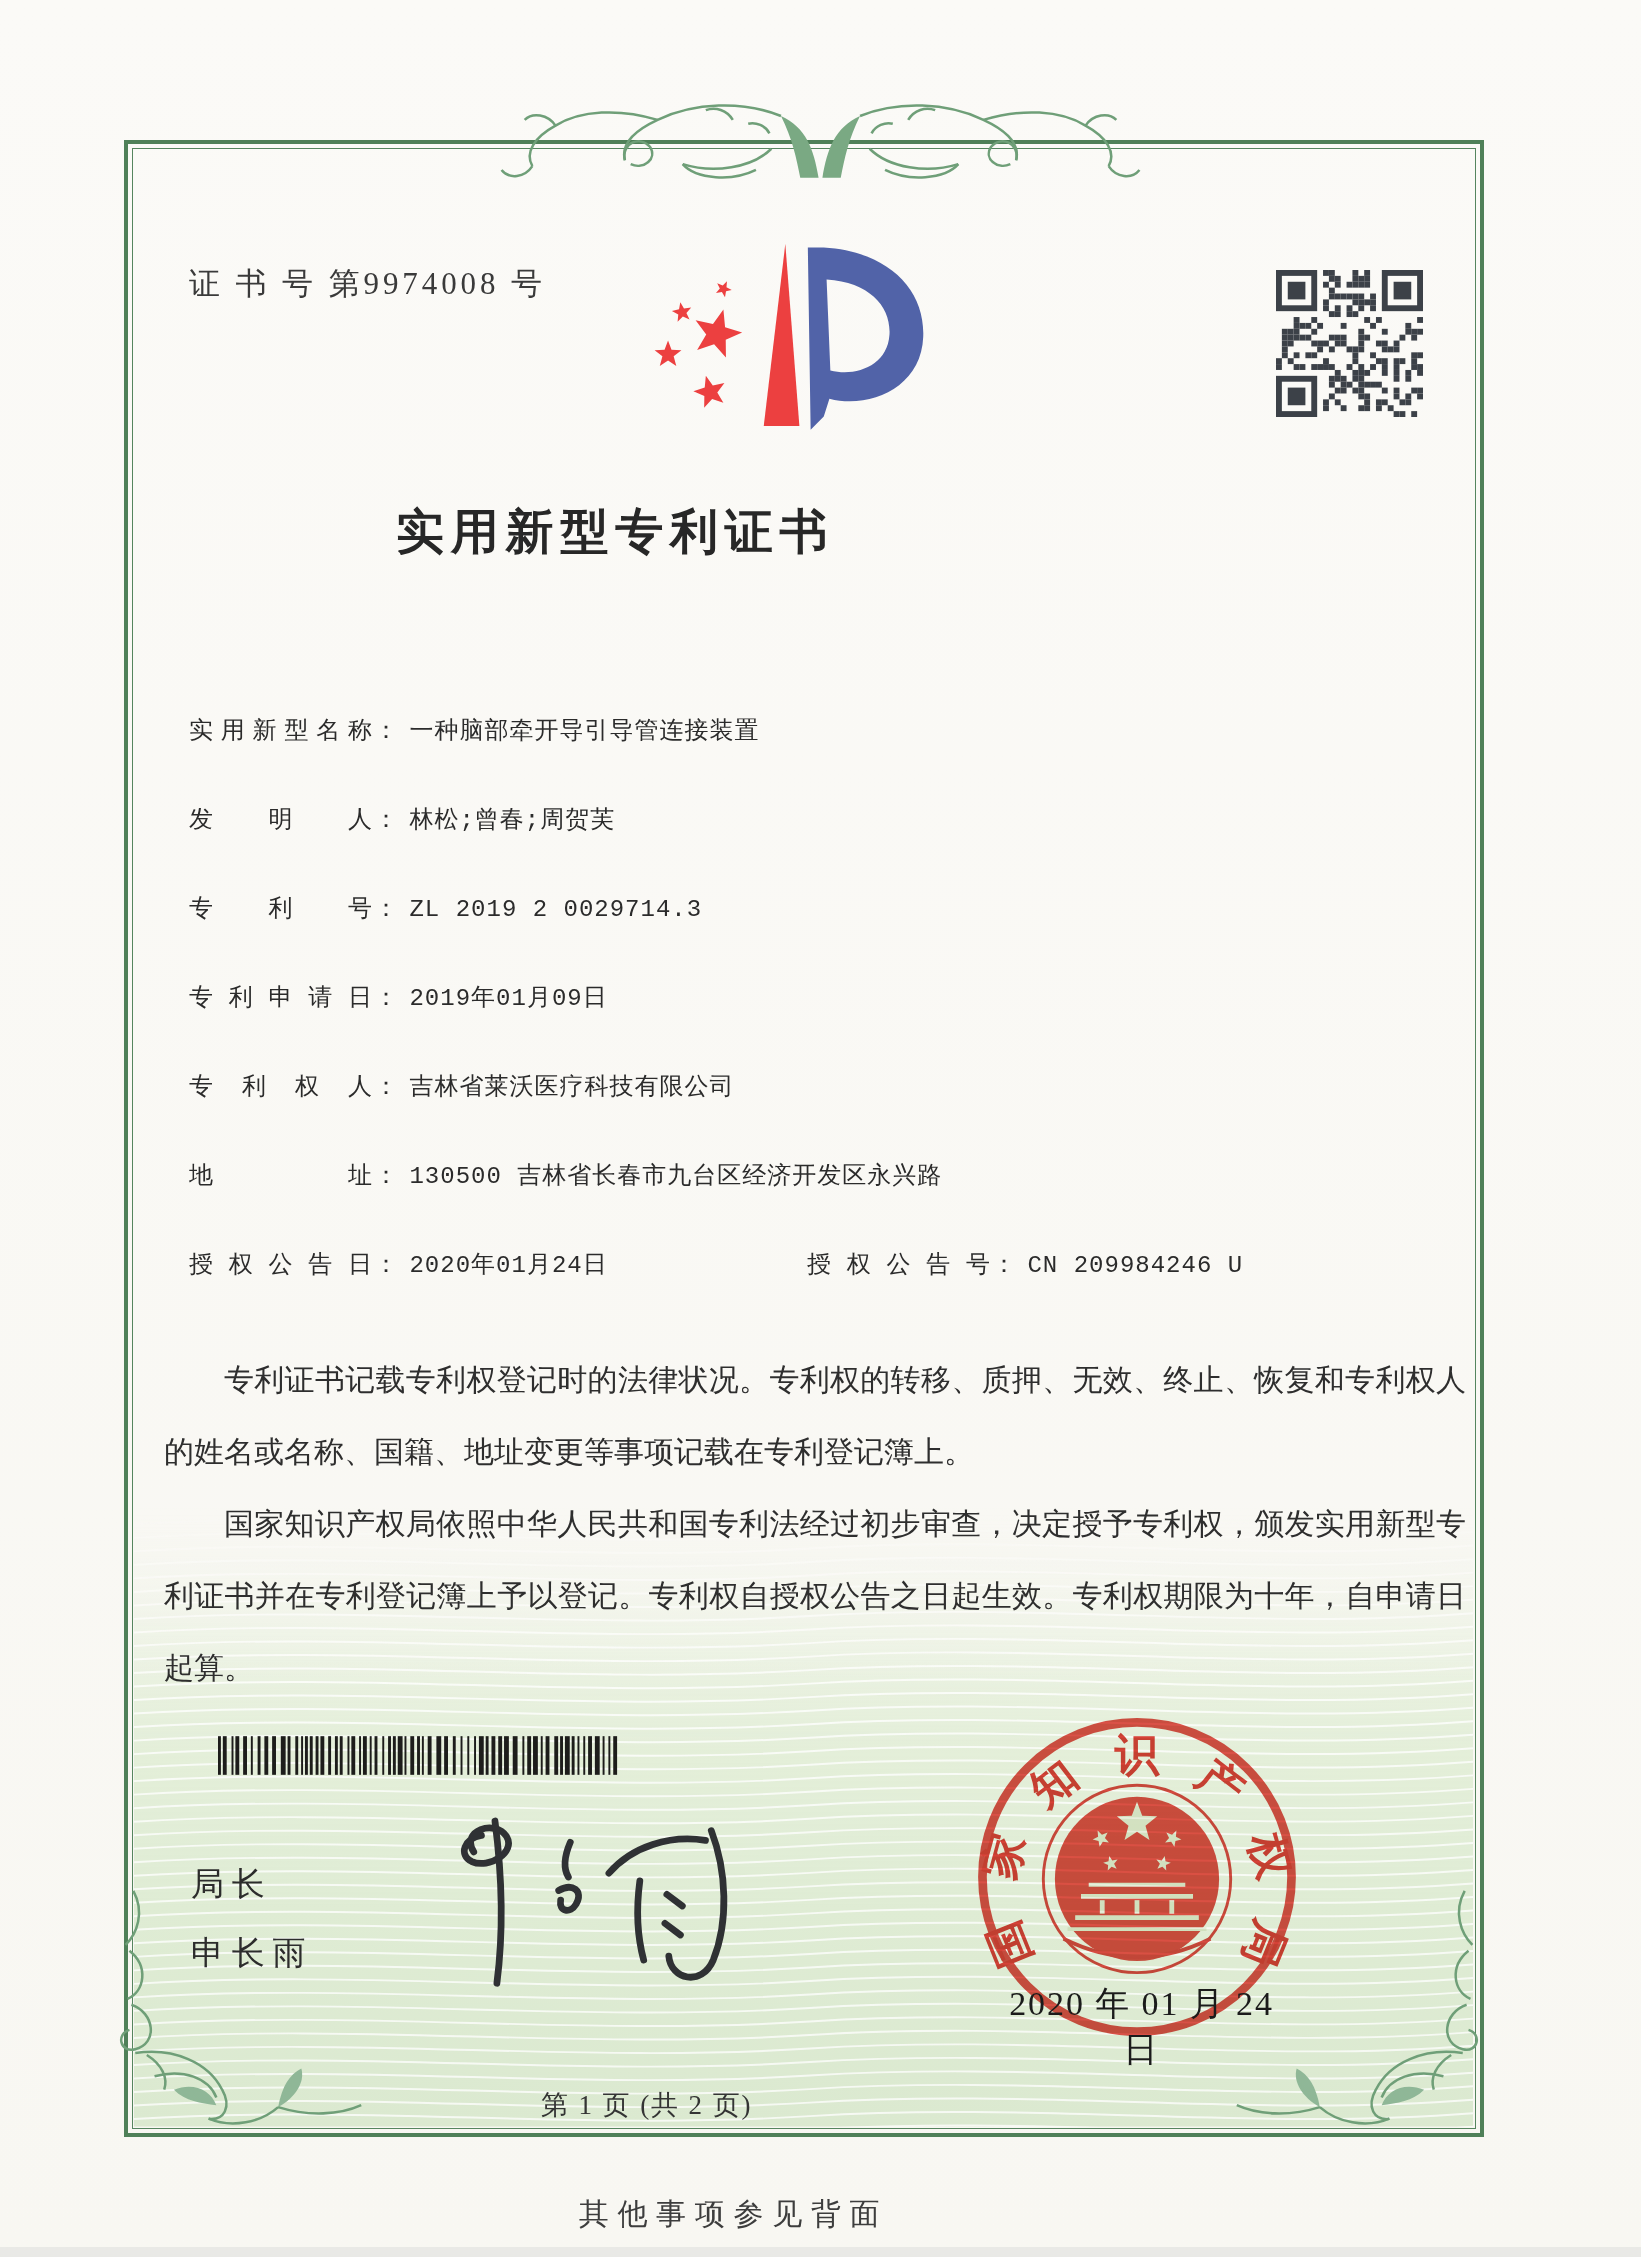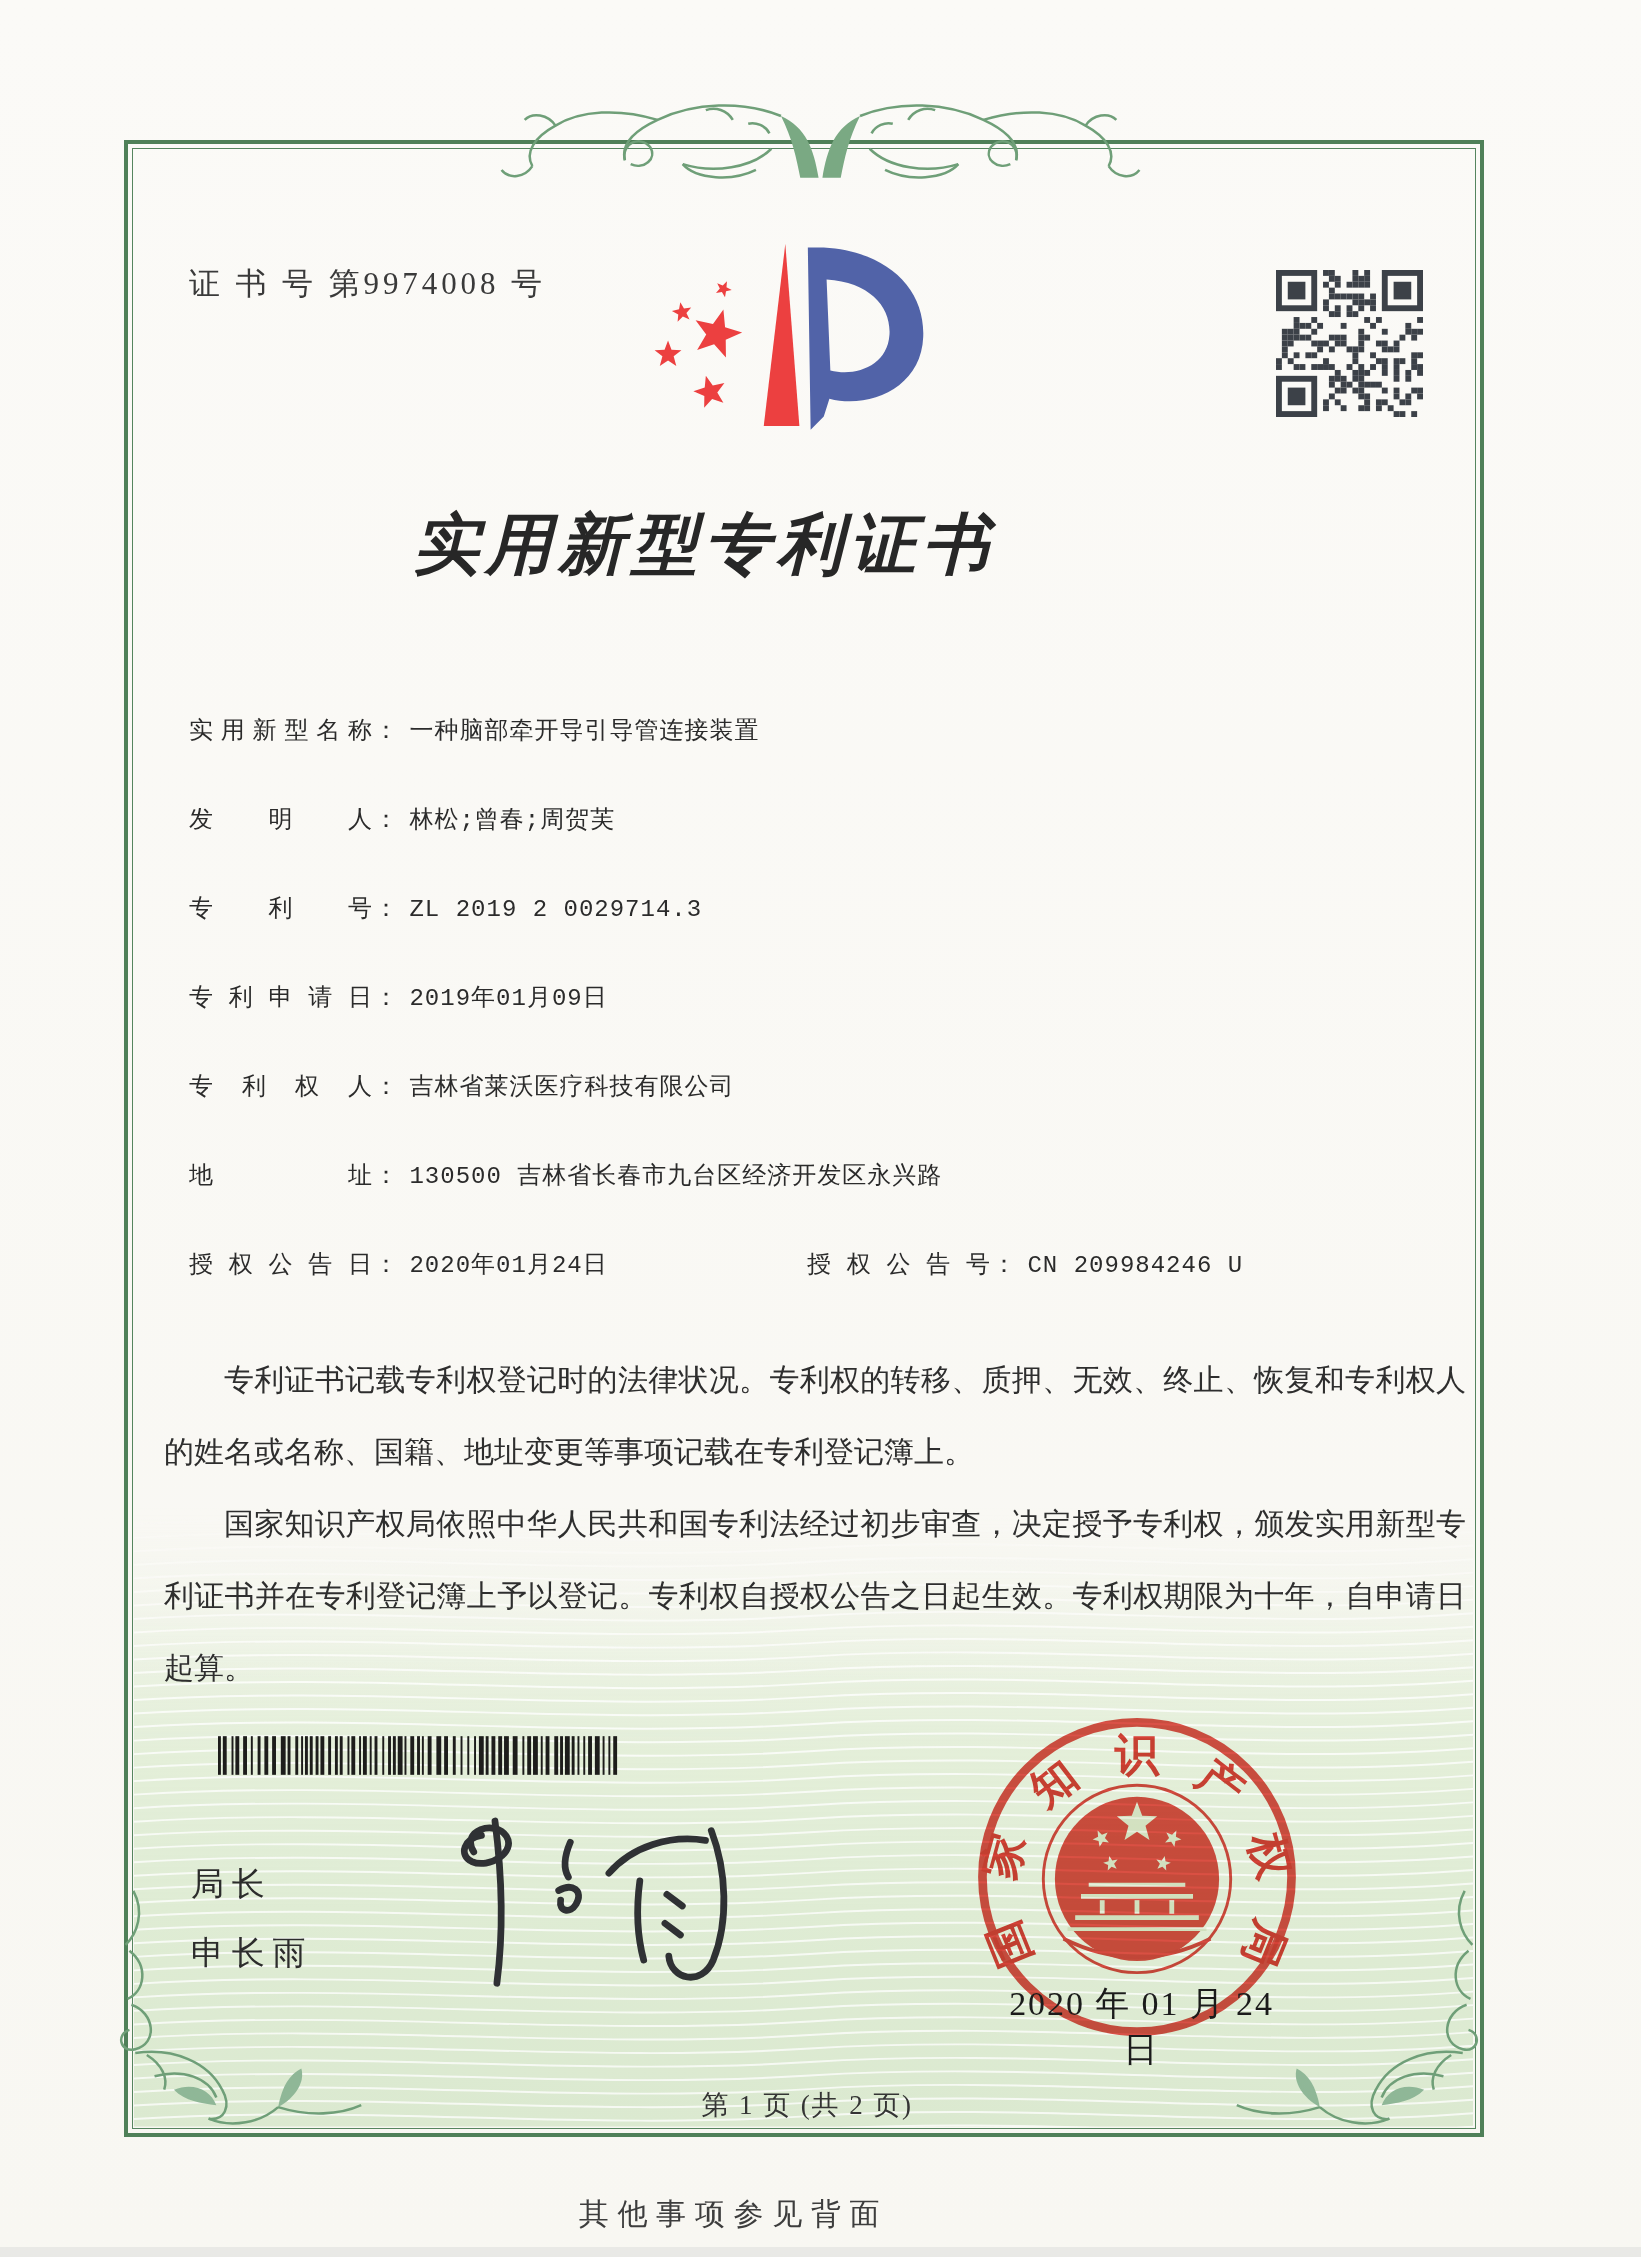--- a/index.html
+++ b/index.html
@@ -10,42 +10,42 @@
   
   .border-outer{position:absolute;left:124px;top:140px;width:1360px;height:1997px;
                 border:4.8px solid #4f8058;box-sizing:border-box;}
   .border-inner{position:absolute;inset:3.9px;border:1.9px solid #55855e;}
   
   .waves{left:134px;top:1499px;width:1339px;height:628px;pointer-events:none;}
   
   .certno{left:189px;top:263px;font-size:31px;letter-spacing:3.9px;color:#3a3a3a;}
   .logo{left:623px;top:222px;width:319px;height:237px;}
   .qr{left:1276px;top:270px;width:147px;height:147px;}
-  .title{left:413px;top:500px;font-size:66px;font-weight:700;letter-spacing:6.8px;color:#272727;white-space:nowrap;font-style:italic;}
+  .title{left:396px;top:500px;font-size:48px;font-weight:700;letter-spacing:6.8px;color:#272727;white-space:nowrap;}
   
   .fields{left:189px;top:710px;width:1284px;font-size:24px;color:#2b2b2b;font-family:Liberation Mono, monospace;}
   .frow{position:relative;height:44px;line-height:44px;margin-bottom:45px;white-space:nowrap;}
   .flabel{display:inline-block;width:183px;text-align:justify;text-align-last:justify;vertical-align:top;}
   .fcolon{display:inline-block;margin:0 1.9px 0 1.9px;}
   .fval{margin-left:9.7px;letter-spacing:1px;}
   .frow-double{margin-top:5px;}
   .fgroup2{position:absolute;left:618px;top:0;}
   
   .paras{left:164px;top:1344px;width:1302px;font-size:30px;line-height:72px;color:#2e2e2e;text-align:justify;}
   .paras p{margin:0;text-indent:2em;}
   
   .barcode{left:218px;top:1736px;width:402px;height:39px;}
   .sig-label{left:191px;top:1862px;font-size:33px;letter-spacing:7.7px;color:#2c2c2c;}
   .sig-name{left:191px;top:1931px;font-size:33px;letter-spacing:7.7px;color:#2c2c2c;}
   .signature{left:381px;top:1807px;width:367px;height:198px;}
   .seal{left:967px;top:1707px;width:340px;height:340px;}
   .seal svg{mix-blend-mode:multiply;}
   .seal-date{left:987px;top:1981px;width:309px;text-align:center;font-size:34px;color:#1b1b1b;
              letter-spacing:1.9px;z-index:5;}
-  .page-footer{left:527px;top:2087px;width:386px;text-align:right;font-size:27px;letter-spacing:1.9px;color:#343434;}
+  .page-footer{left:541px;top:2087px;width:386px;text-align:left;font-size:27px;letter-spacing:1.9px;color:#343434;}
   .back-note{left:444px;top:2194px;width:579px;text-align:center;font-size:30px;letter-spacing:8.7px;color:#3d3d3d;}
   .orn-top{left:439px;top:89px;width:763px;height:106px;}
   .orn-bl{left:114px;top:1885px;width:253px;height:253px;}
   .orn-br{left:1231px;top:1885px;width:253px;height:253px;transform:scaleX(-1);}
   svg{display:block;}
 </style>
 </head>
 <body>
 
 <div class="page">

